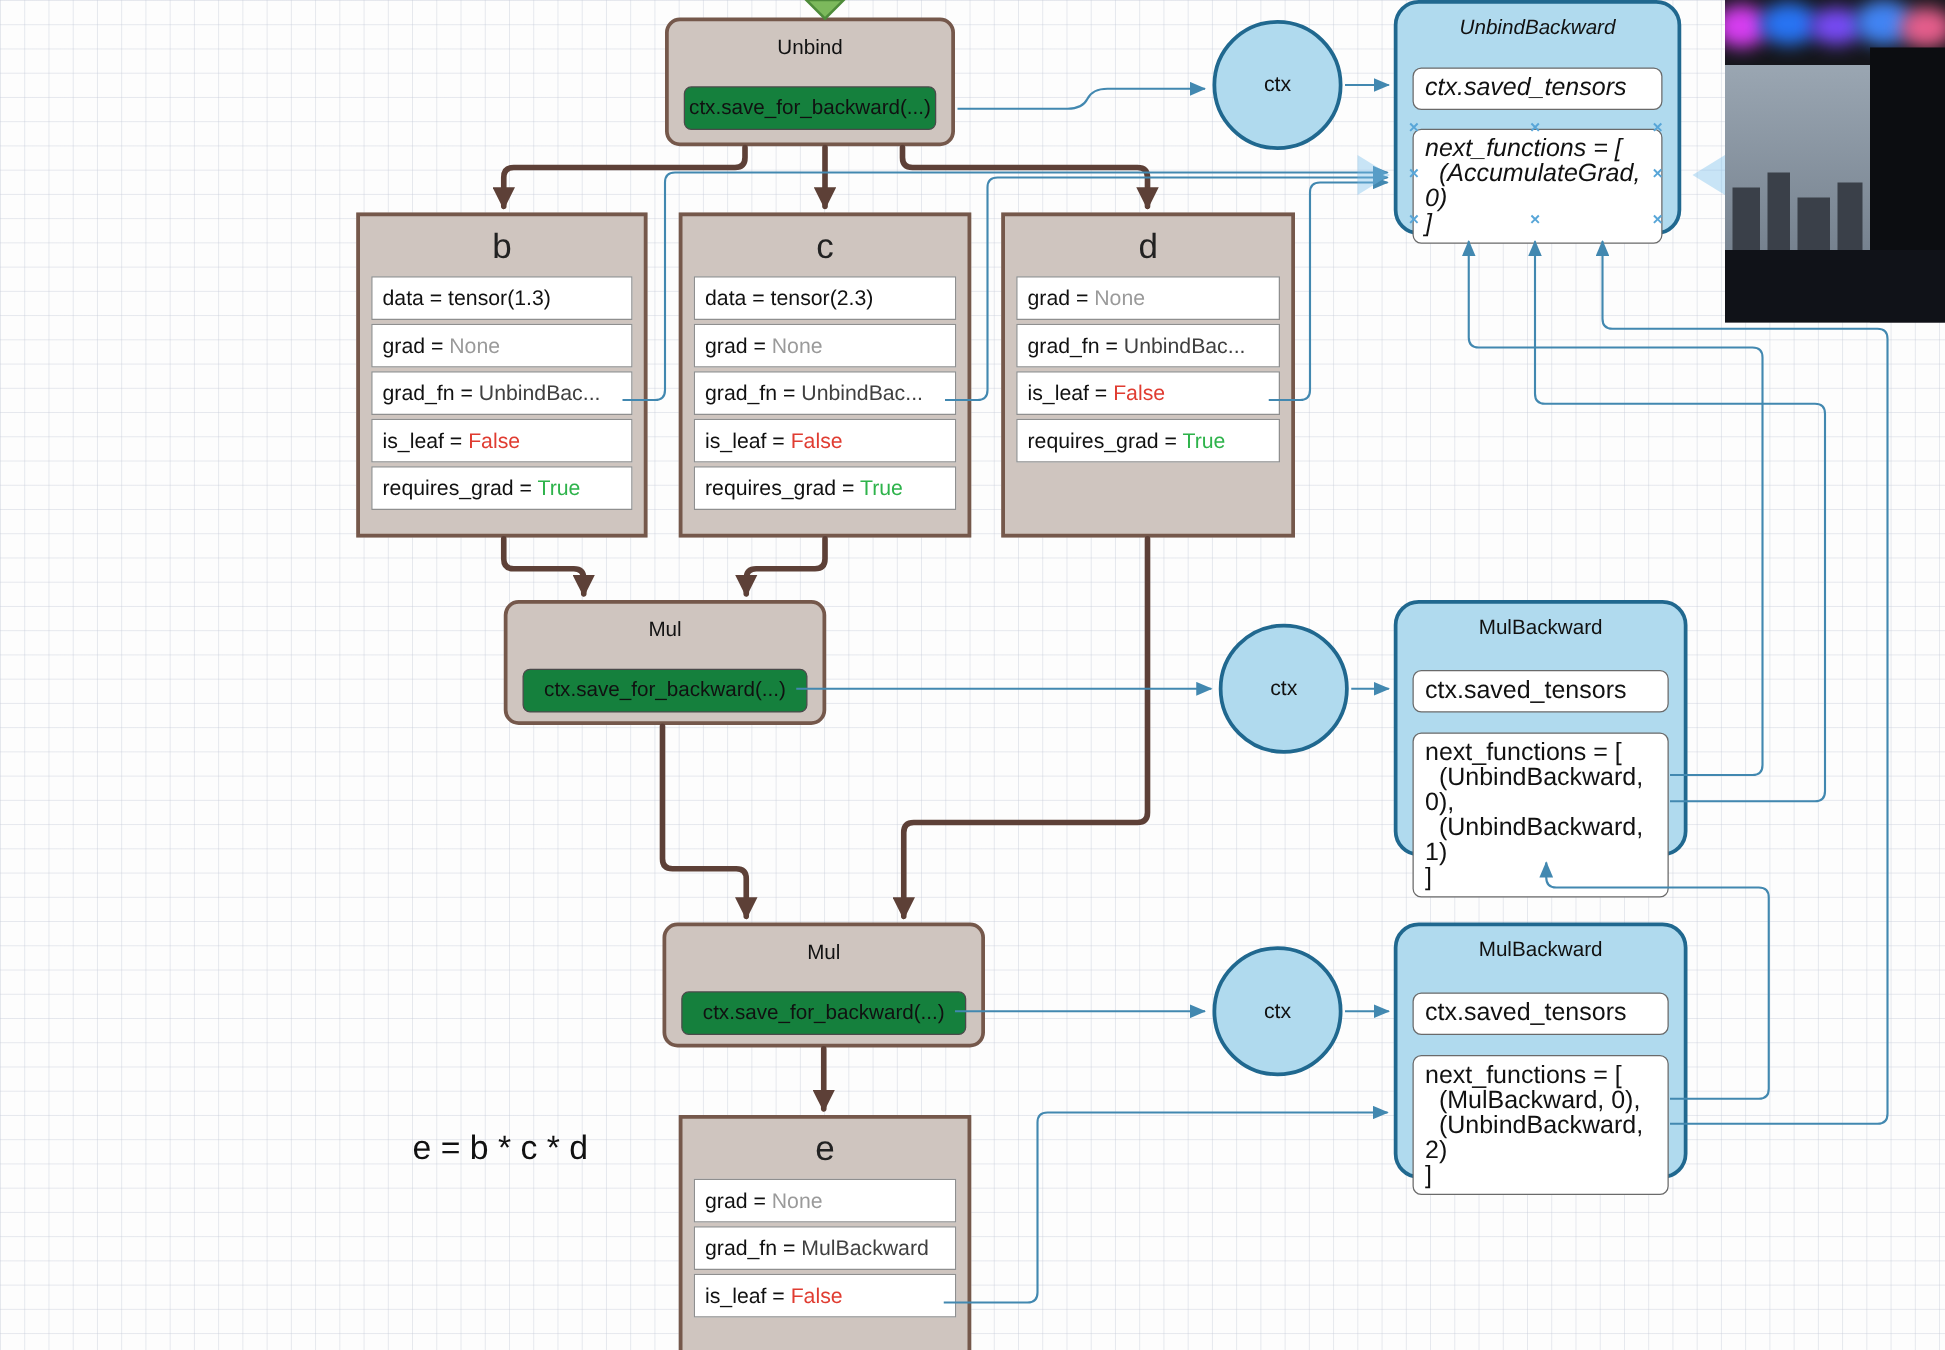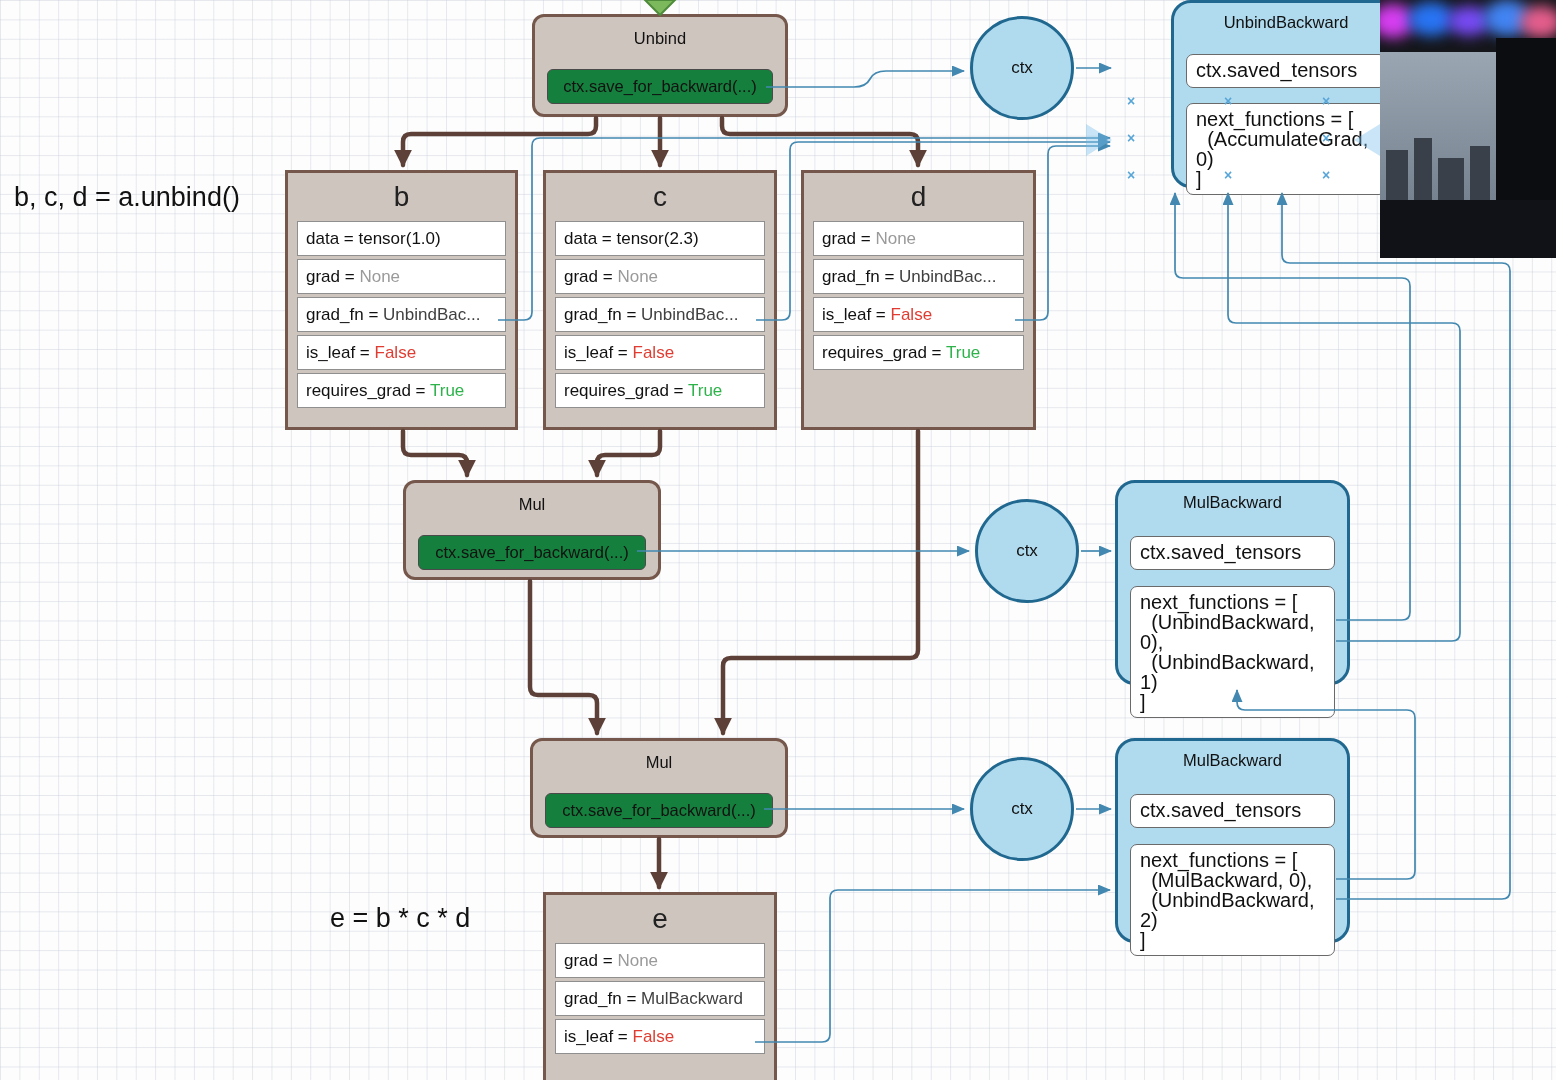--- a/index.html
+++ b/index.html
@@ -45,24 +45,23 @@
   .v-sky{position:absolute;left:0;top:52px;width:116px;height:150px;background:linear-gradient(#9aa6b2,#76828f);}
   .v-bld{position:absolute;background:#3a4049;}
   .v-panel{position:absolute;left:116px;top:38px;width:60px;height:220px;background:#0c0d11;}
   .v-floor{position:absolute;left:0;top:200px;width:176px;height:58px;background:#101218;}
 </style>
 </head>
 <body>
 
 <div id="canvas">
 
-  <div class="code-note" style="left:14px;top:182px;">b, c, d = a.unbind()</div>
   <div class="code-note" style="left:330px;top:903px;">e = b * c * d</div>
 
-  <div class="fnode" style="left:532px;top:14px;width:256px;height:103px;">
+  <div class="fnode" style="left:532px;top:14px;width:232px;height:103px;">
     <div class="ftitle">Unbind</div>
     <div class="fbody">ctx.save_for_backward(...)</div>
   </div>
 
   <div class="fnode" style="left:403px;top:480px;width:258px;height:100px;">
     <div class="ftitle">Mul</div>
     <div class="fbody">ctx.save_for_backward(...)</div>
   </div>
 
   <div class="fnode" style="left:530px;top:738px;width:258px;height:100px;">
@@ -73,21 +72,21 @@
   <div class="ctx" style="left:970px;top:16px;">
       <span>ctx</span>
     </div>
   <div class="ctx" style="left:975px;top:499px;">
       <span>ctx</span>
     </div>
   <div class="ctx" style="left:970px;top:757px;">
       <span>ctx</span>
     </div>
 
-  <div class="bnode" style="left:1171px;top:0px;width:230px;height:188px;">
+  <div class="bnode" style="left:1115px;top:0px;width:230px;height:188px;font-style:italic;">
     <div class="btitle">UnbindBackward</div>
     <div class="bwhite bsaved" style="top:51px;">ctx.saved_tensors</div>
     <div class="bwhite bnf" style="top:100px;min-height:76px;">next_functions = [
   (AccumulateGrad, 0)
 ]</div>
   </div>
 
   <div class="bnode" style="left:1115px;top:480px;width:235px;height:205px;">
     <div class="btitle">MulBackward</div>
     <div class="bwhite bsaved" style="top:53px;">ctx.saved_tensors</div>
@@ -101,21 +100,21 @@
     <div class="btitle">MulBackward</div>
     <div class="bwhite bsaved" style="top:53px;">ctx.saved_tensors</div>
     <div class="bwhite bnf" style="top:103px;min-height:90px;">next_functions = [
   (MulBackward, 0),
   (UnbindBackward, 2)
 ]</div>
   </div>
 
   <div class="tbox" style="left:285px;top:170px;width:233px;">
     <div class="thead">b</div>
-    <div class="trow"><span>data = </span><span>tensor(1.0)</span></div>
+    <div class="trow"><span>data = </span><span>tensor(1.3)</span></div>
     <div class="trow"><span>grad = </span><span class="v-muted">None</span></div>
     <div class="trow"><span>grad_fn = </span><span class="v-link">UnbindBac...</span></div>
     <div class="trow"><span>is_leaf = </span><span class="v-false">False</span></div>
     <div class="trow"><span>requires_grad = </span><span class="v-true">True</span></div>
   </div>
 
   <div class="tbox" style="left:543px;top:170px;width:234px;">
     <div class="thead">c</div>
     <div class="trow"><span>data = </span><span>tensor(2.3)</span></div>
     <div class="trow"><span>grad = </span><span class="v-muted">None</span></div>

